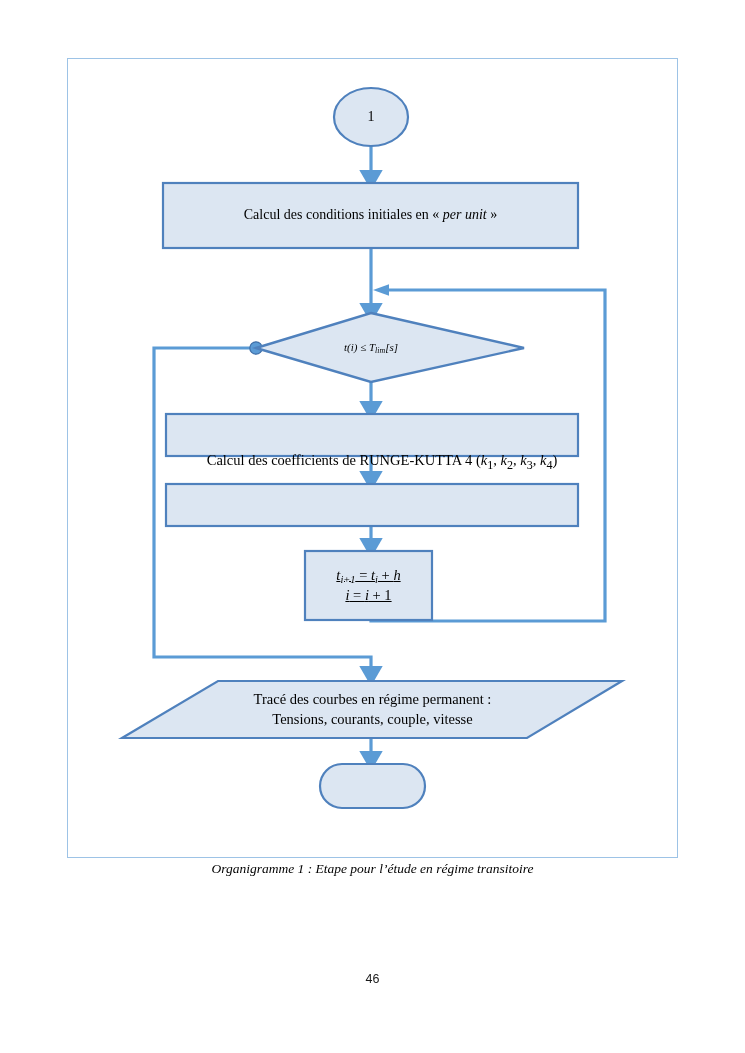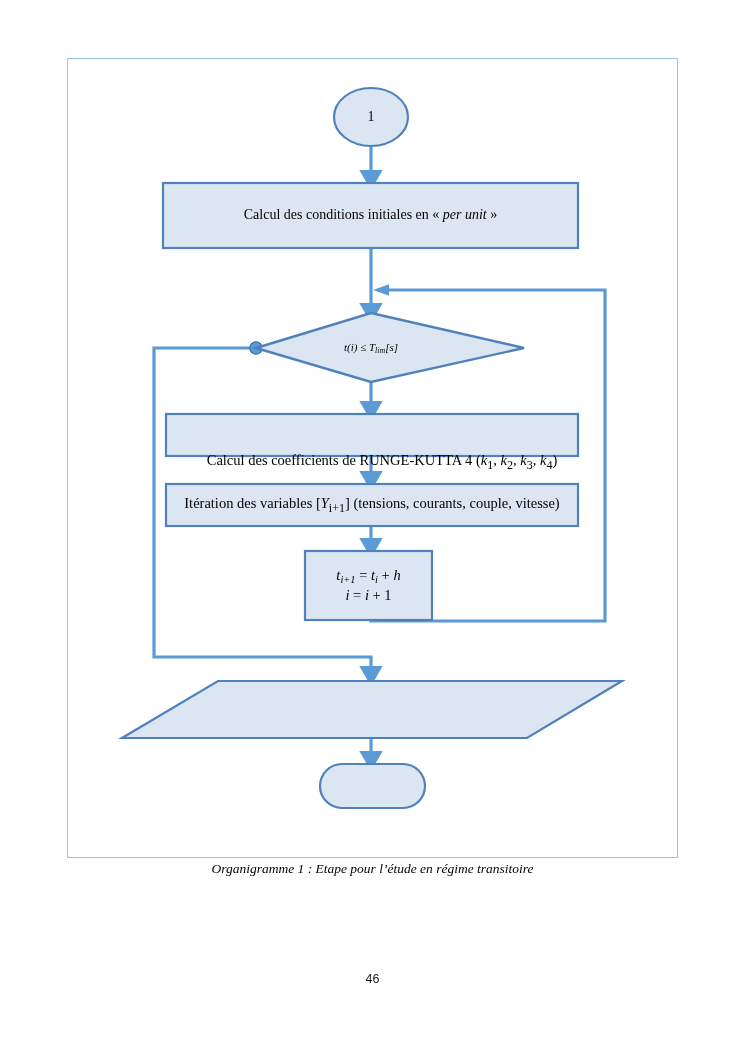--- a/index.html
+++ b/index.html
@@ -84,20 +84,21 @@
   }
   
   #iter-label {
     left: 166px; top: 484px; width: 412px; height: 42px;
     font-size: 14.5px;
   }
   
   #incr-label {
     left: 305px; top: 551px; width: 127px; height: 69px;
     font-size: 14.5px;
+    text-decoration: underline;
   }
   
   #output-label {
     left: 218px; top: 681px; width: 309px; height: 57px;
     font-size: 14.5px;
   }
   
   #end-label {
     left: 320px; top: 764px; width: 105px; height: 44px;
     font-size: 14.5px;
@@ -189,28 +190,29 @@
   </div>
 
   <div class="node-label" id="decision-label">
     <span class="lbl-line math"><span>t</span><span>(i)</span><span class="upright"> ≤ </span><span>T</span><sub>lim</sub><span>[s]</span></span>
   </div>
 
   <div class="node-label" id="rk-label">
     <span class="lbl-line"><span>Calcul des coefficients de RUNGE-KUTTA 4 (</span><i>k</i><sub>1</sub><span>, </span><i>k</i><sub>2</sub><span>, </span><i>k</i><sub>3</sub><span>, </span><i>k</i><sub>4</sub><span>)</span></span>
   </div>
 
-  <div class="node-label" id="iter-label">
-    <span class="lbl-line"><span>Itération des variables [</span><i>Y</i><sub>i+1</sub><span>] (tensions, courants, couple, vitesse)</span></span>
-  </div>
 
   <div class="node-label" id="incr-label">
     <span class="lbl-line math"><span>t</span><sub>i+1</sub><span class="upright"> = </span><span>t</span><sub>i</sub><span class="upright"> + </span><span>h</span></span>
     <span class="lbl-line math"><span>i</span><span class="upright"> = </span><span>i</span><span class="upright"> + 1</span></span>
   </div>
 
+  <div class="node-label" id="output-label">
+    <span class="lbl-line">Tracé des courbes en régime permanent :</span>
+    <span class="lbl-line">Tensions, courants, couple, vitesse</span>
+  </div>
 
 
   <div id="caption">Organigramme 1 : Etape pour l’étude en régime transitoire</div>
 
   <div id="page-number">46</div>
 
 </div>
 
 </body></html>

